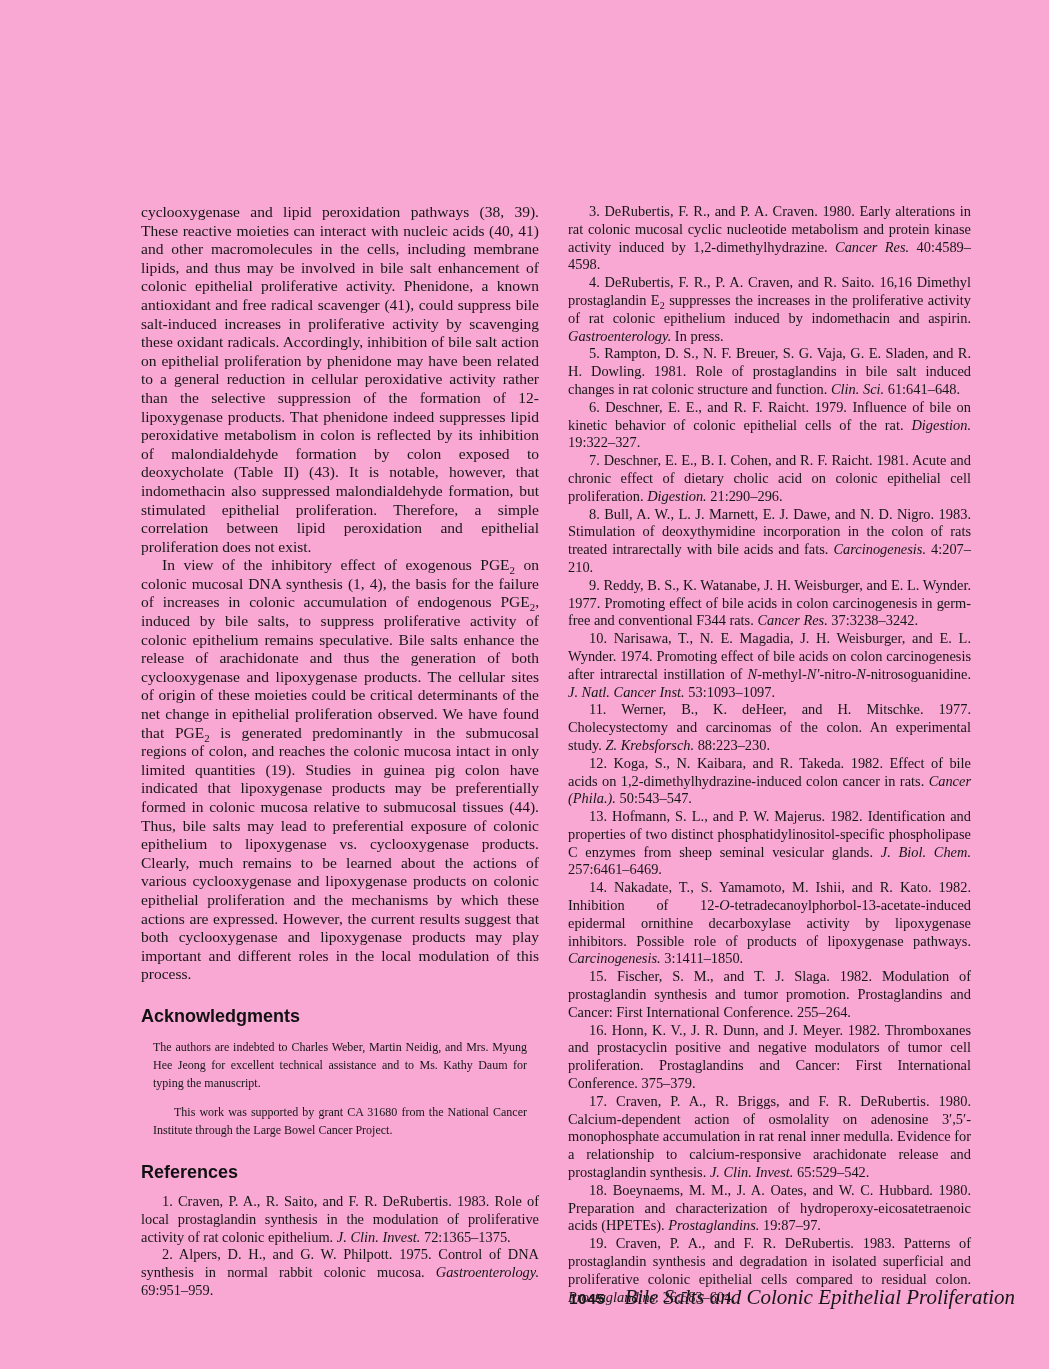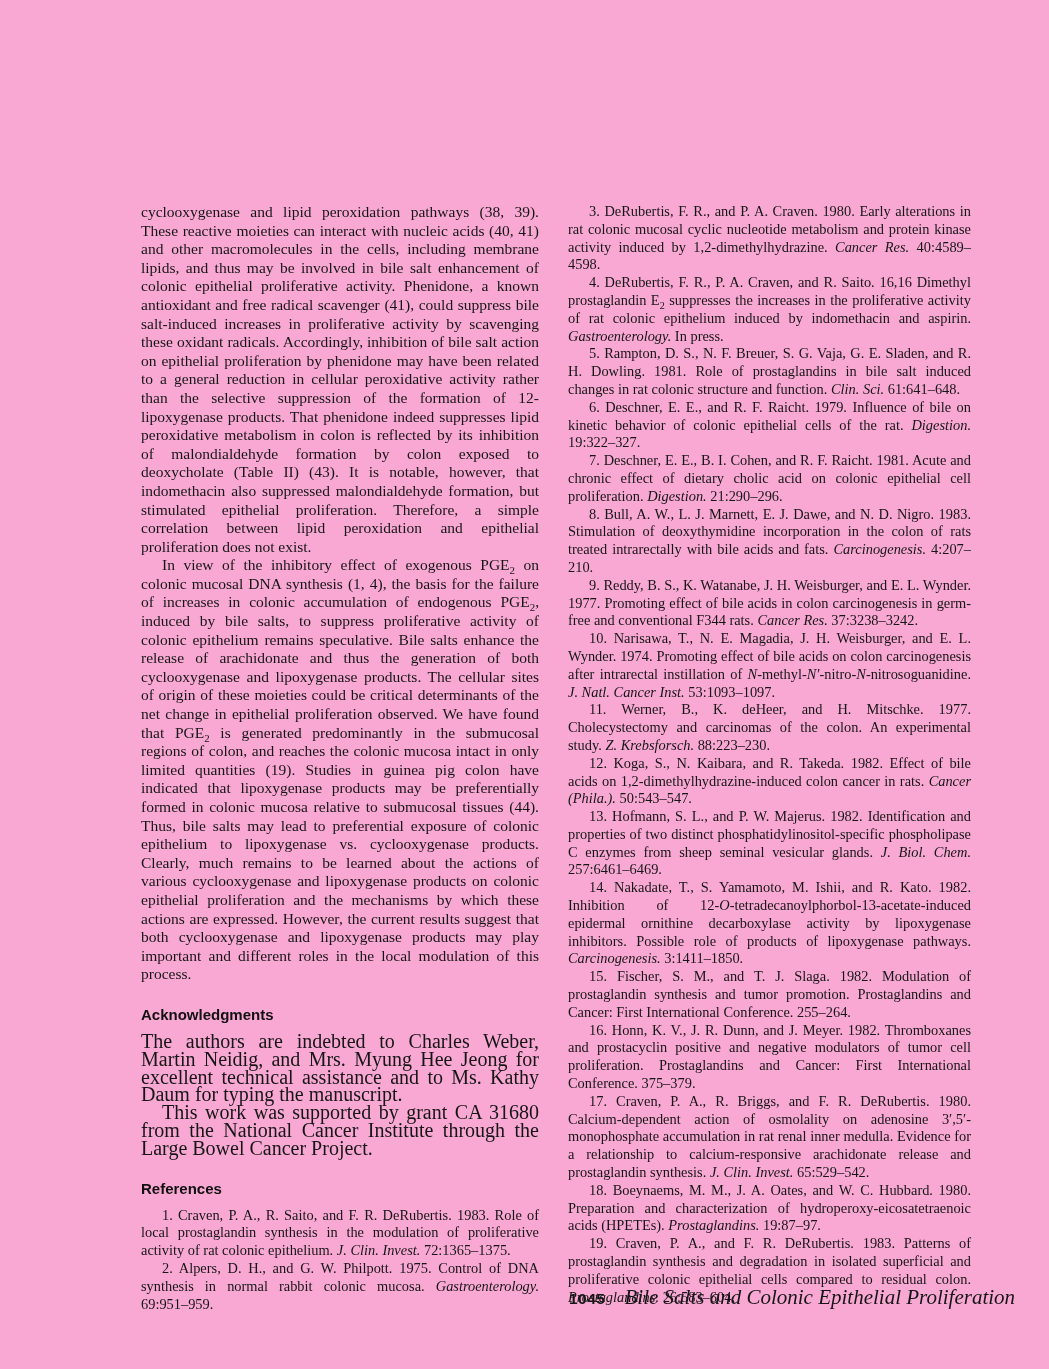--- a/index.html
+++ b/index.html
@@ -15,34 +15,34 @@
   .column { position: absolute; top: 203px; text-align: justify; }
   #left-col  { left: 141px; width: 398px; }
   #right-col { left: 568px; width: 403px; }
 
   .blk-paragraph {
     margin: 0;
     font-size: 15.5px;
     line-height: 18.6px;
   }
   .blk-small {
-    margin: 0;
-    font-size: 20px;
+    margin: 12px;
+    font-size: 12px;
     line-height: 17.8px;
   }
   .blk-reference {
     margin: 0;
     font-size: 14.4px;
     line-height: 17.8px;
   }
   .indent { text-indent: 21px; }
   .blk-heading {
     font-family: "Liberation Sans", sans-serif;
     font-weight: 700;
-    font-size: 15px;
+    font-size: 18px;
     margin: 22px 0 10px 0;
     text-align: left;
     text-indent: 0;
     color: #111111;
   }
   sub { font-size: 0.7em; line-height: 0; }
   i { font-style: italic; }
 
   .footer {
     position: absolute;

